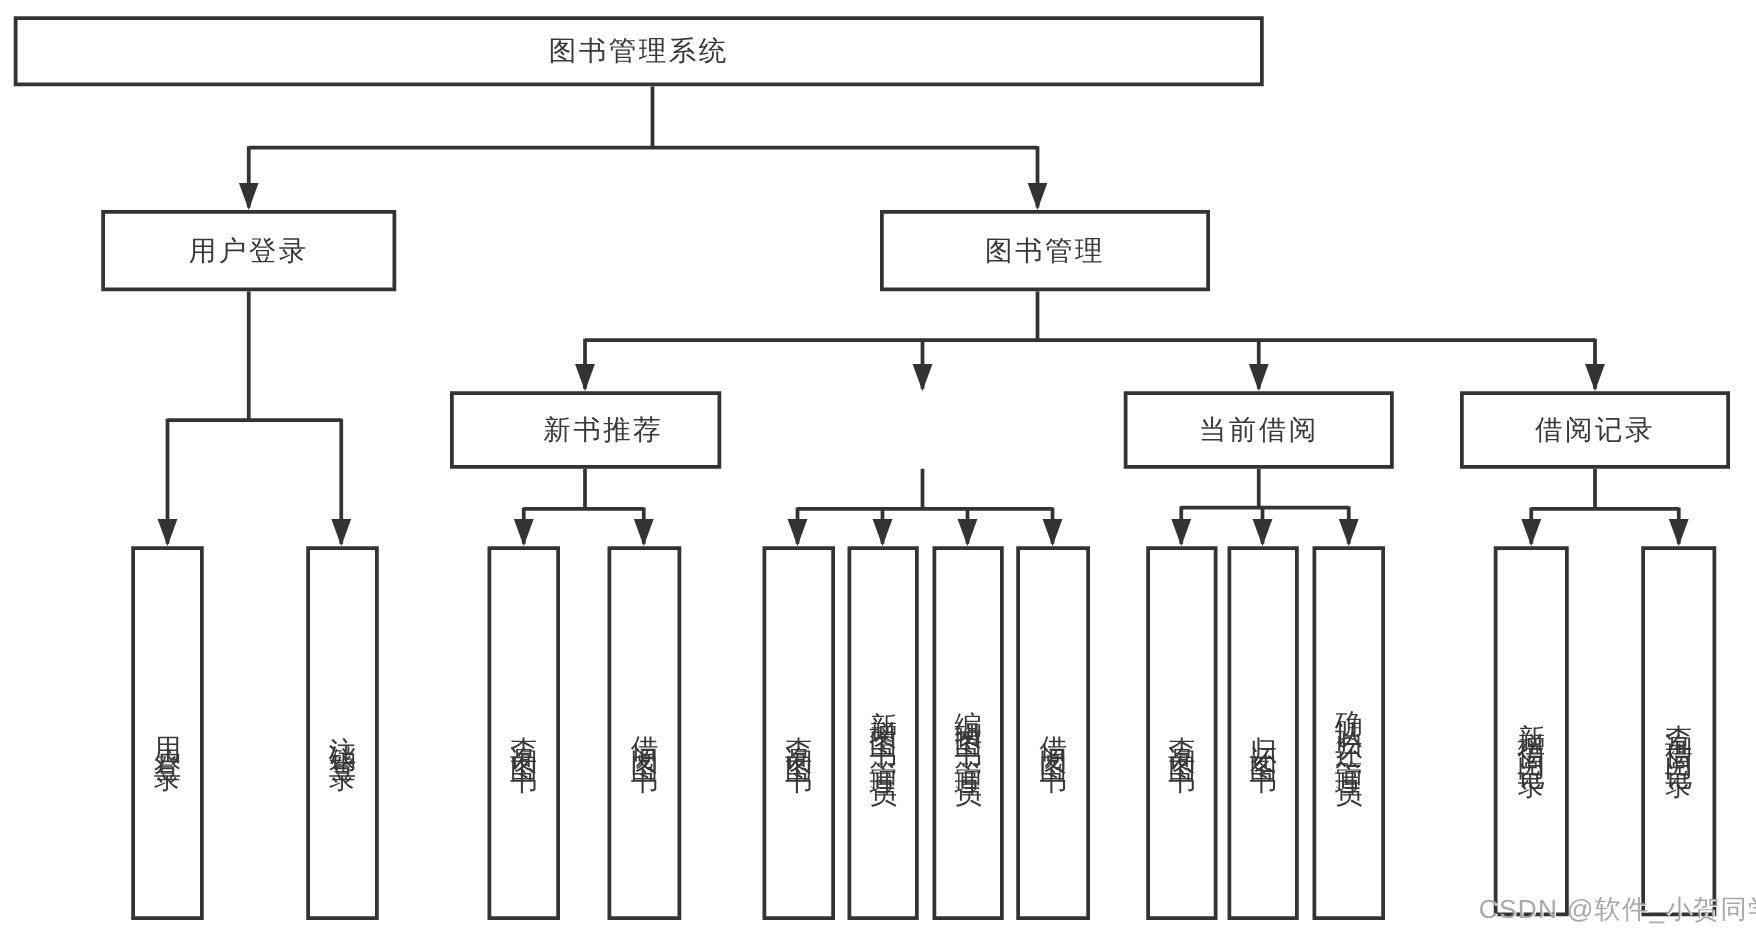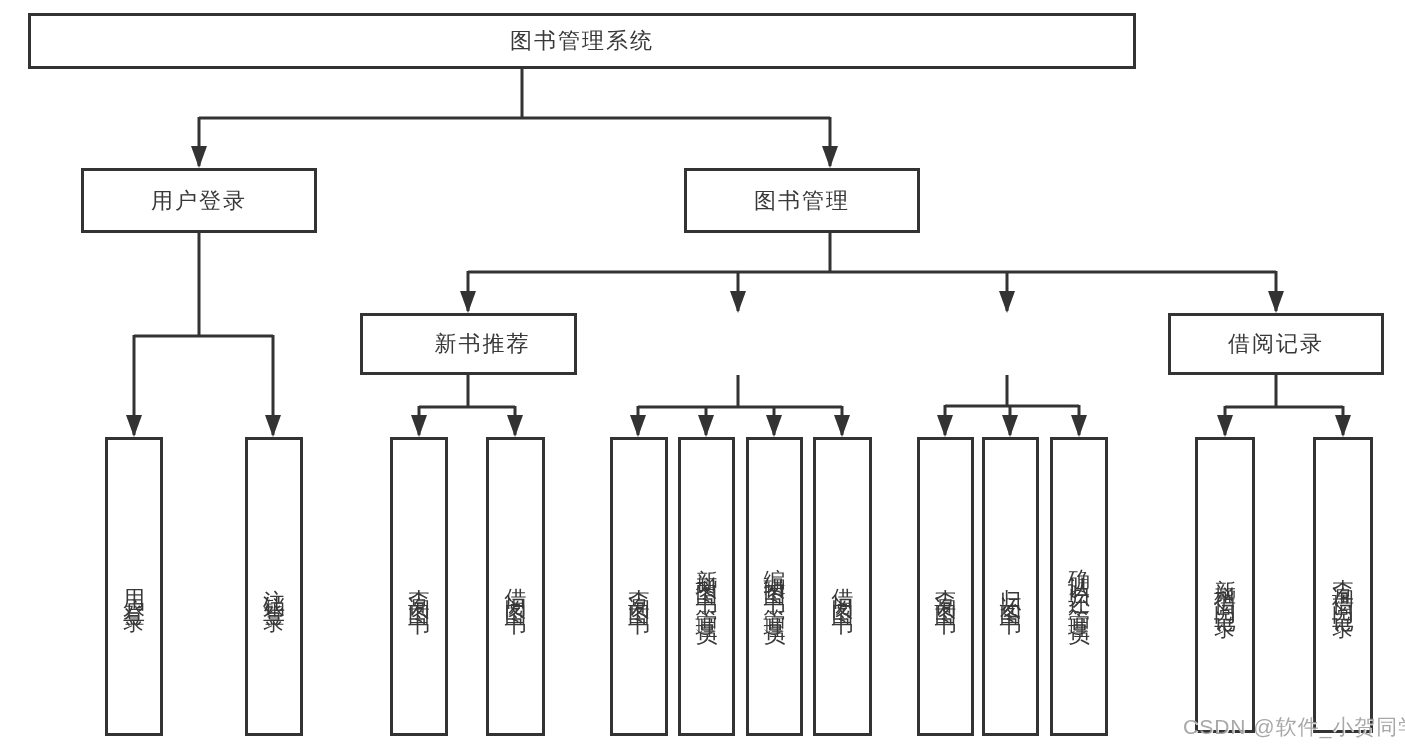--- a/index.html
+++ b/index.html
@@ -103,33 +103,36 @@
         <line x1="1079" y1="405" x2="1079" y2="435" marker-end="url(#arrowhead)"></line>
       </g>
       <g>
         <path d="M1276,375 V407 M1225,407 H1343"></path>
         <line x1="1225" y1="406" x2="1225" y2="435" marker-end="url(#arrowhead)"></line>
         <line x1="1343" y1="406" x2="1343" y2="435" marker-end="url(#arrowhead)"></line>
       </g>
     </g>
   </svg>
 
-  <div class="box hlabel" style="left:28px; top:13px; width:1108px; height:56px;justify-content:center;">
+  <div class="box hlabel" style="left:11px; top:13px; width:1000px; height:56px;justify-content:center;">
     <span>图书管理系统</span>
   </div>
 
   <div class="box hlabel" style="left:81px; top:168px; width:236px; height:65px;">
     <span>用户登录</span>
   </div>
-  <div class="box hlabel" style="left:684px; top:168px; width:236px; height:65px;">
+  <div class="box hlabel" style="left:704px; top:168px; width:264px; height:65px;">
     <span>图书管理</span>
   </div>
 
   <div class="box hlabel" style="left:360px; top:313px; width:217px; height:62px;padding-left:28px;">
     <span>新书推荐</span>
+  </div>
+  <div class="box hlabel" style="left:899px; top:313px; width:216px; height:62px;">
+    <span>当前借阅</span>
   </div>
   <div class="box hlabel" style="left:1168px; top:313px; width:216px; height:62px;">
     <span>借阅记录</span>
   </div>
 
   <div class="box leaf" style="left:105px; top:437px; width:58px; height:299px;">
     <span>用户登录</span>
   </div>
   <div class="box leaf" style="left:245px; top:437px; width:58px; height:299px;">
     <span>注销登录</span>

